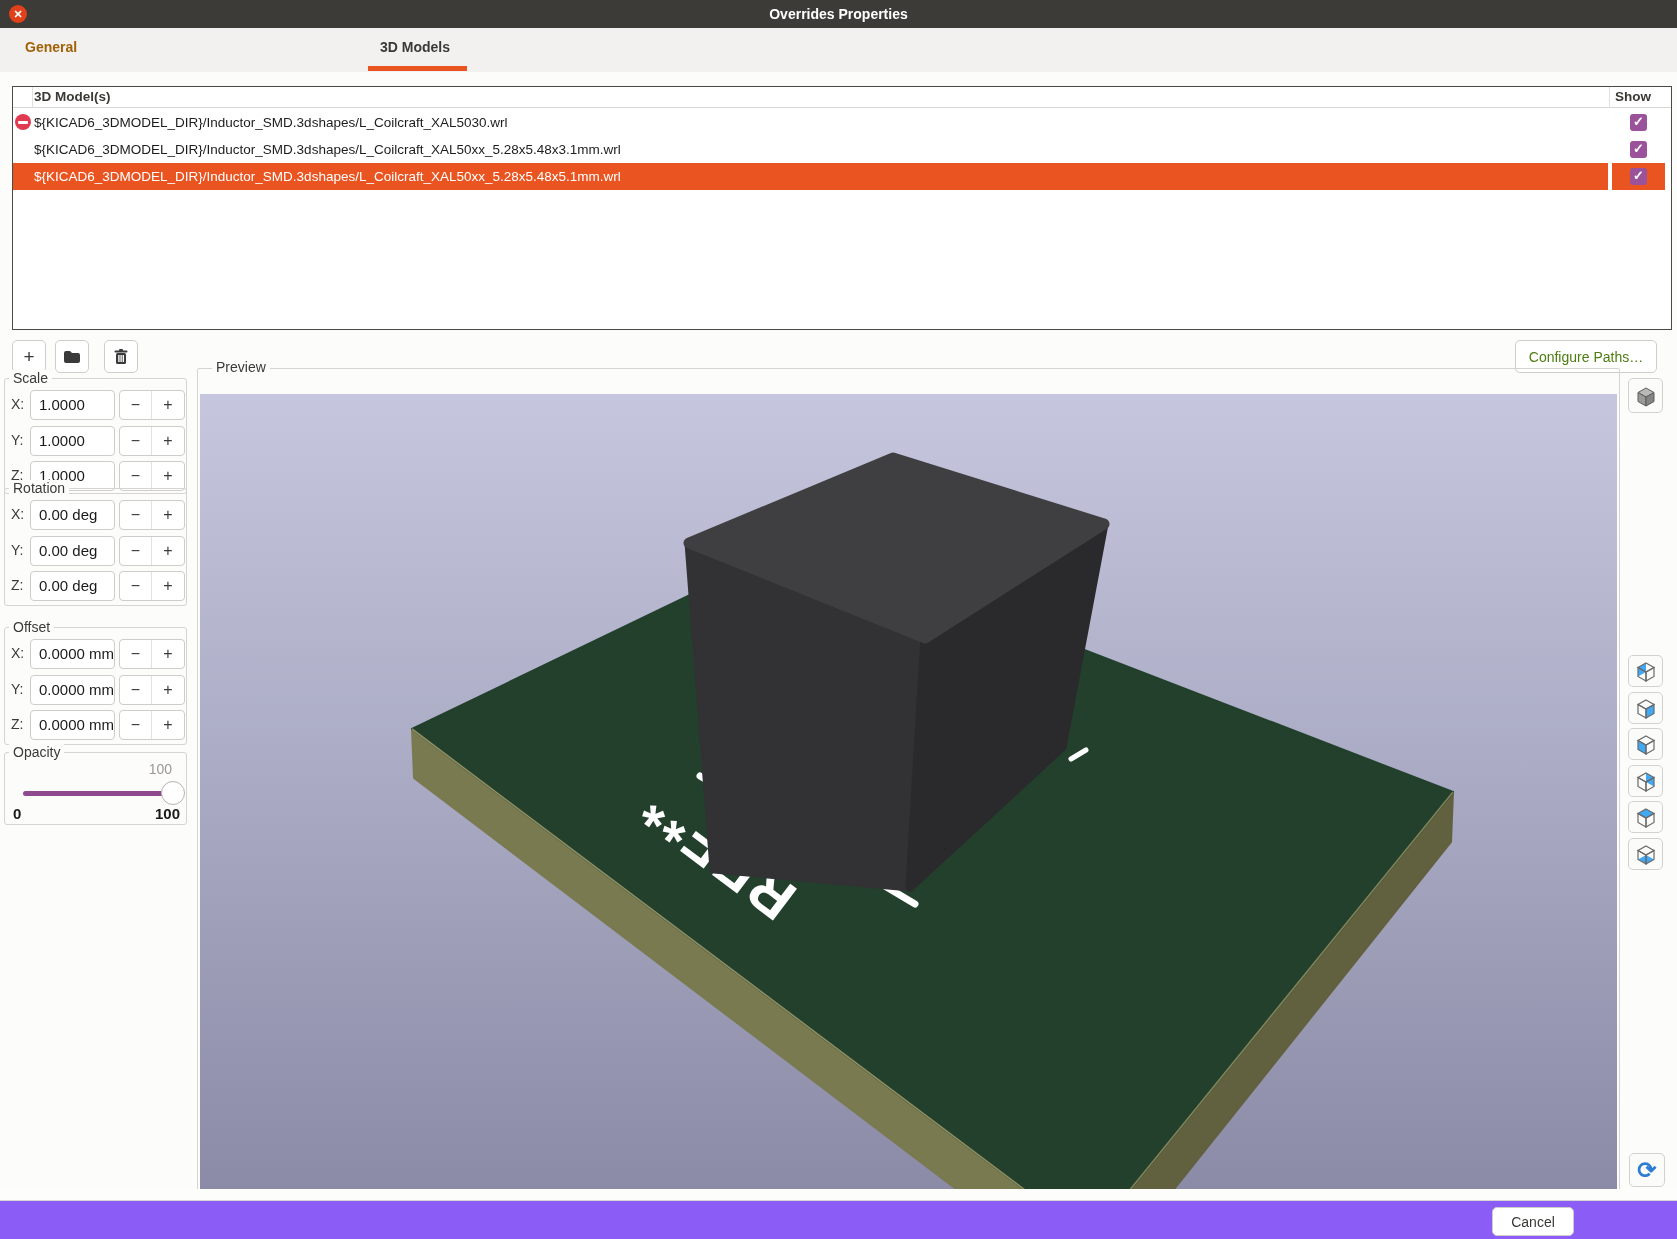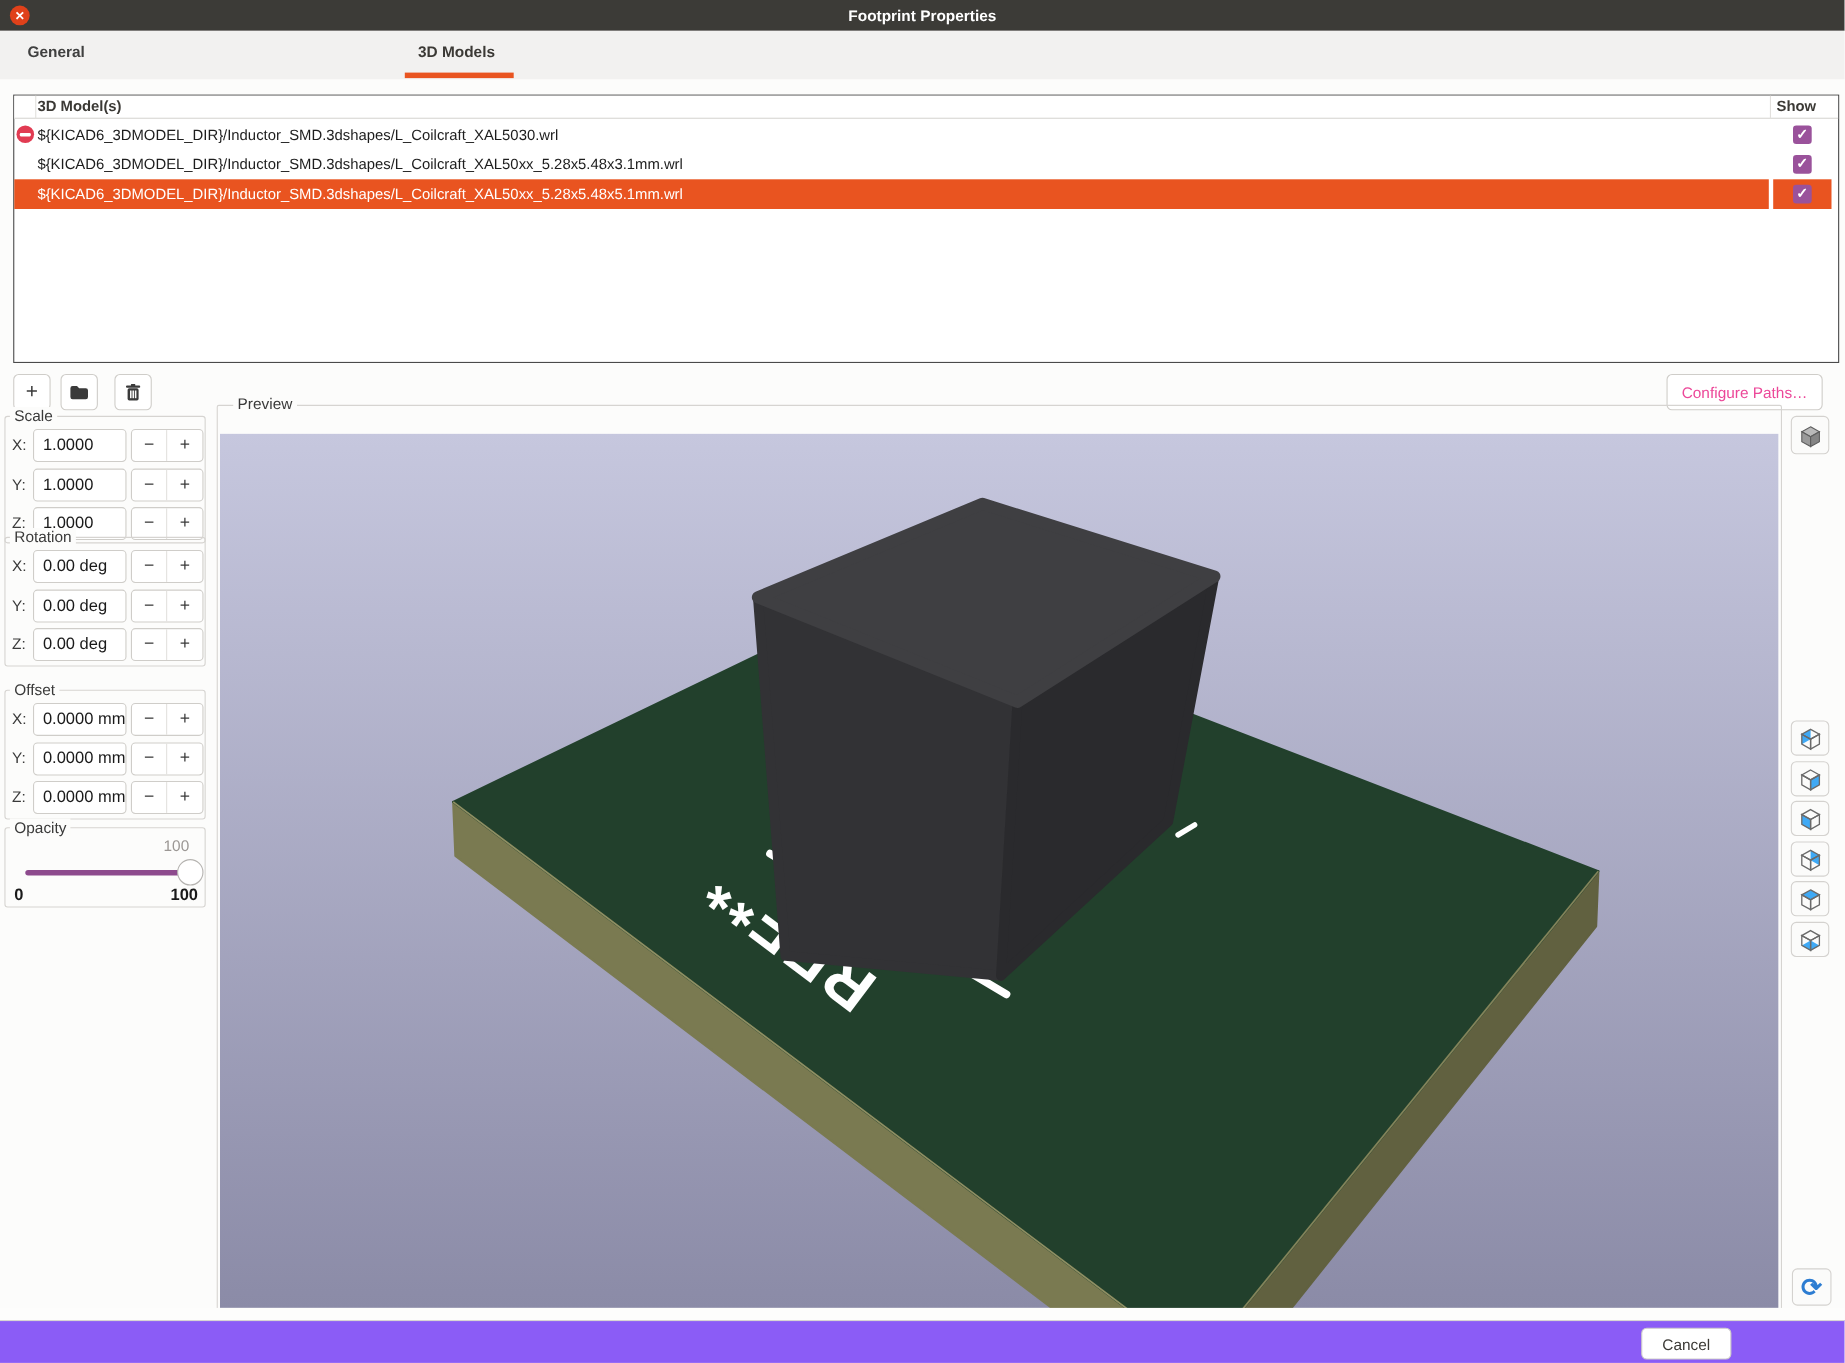--- a/index.html
+++ b/index.html
@@ -29,21 +29,21 @@
   #win-title { color:#ffffff; font-size:14px; font-weight:bold; }
 
   
   #tabbar {
     left:0; top:28px; width:1677px; height:44px;
     background:#f2f1f0;
   }
   .tab {
     position:absolute; top:0; height:38px;
     display:flex; align-items:center;
-    font-size:14px; font-weight:bold; color:#404040;
+    font-size:14px; font-weight:bold; color:#a16207;
   }
   .tab.active { color:#3b3935; }
   #tab-underline {
     position:absolute; left:368px; top:38px; width:99px; height:5px;
     background:#e95420;
   }
 
   
   #model-table {
     left:12px; top:86px; width:1660px; height:244px;
@@ -76,21 +76,21 @@
   
   .tool-btn {
     position:absolute; top:340px; width:34px; height:33px;
     background:#ffffff; border:1px solid #cfcdc9; border-radius:5px;
     display:flex; align-items:center; justify-content:center;
     font-size:19px; color:#3a3a3a;
   }
   #configure-paths {
     position:absolute; left:1515px; top:340px; width:142px; height:33px;
     background:#ffffff; border:1px solid #cfcdc9; border-radius:5px;
-    font-size:14px; color:#ec4899;
+    font-size:14px; color:#4d7c0f;
     display:flex; align-items:center; justify-content:center;
   }
 
   
   .group {
     position:absolute; left:4px; width:183px;
     border:1px solid #d6d4d1; border-radius:3px;
     background:transparent;
   }
   .group-legend {
@@ -172,21 +172,21 @@
   #cancel-btn { left:1492px; width:82px; }
   #ok-btn { left:1650px; width:84px;margin-left:35px; }
 </style>
 </head>
 <body>
 
 <div id="titlebar" class="abs">
   <div id="close-btn">
       <span>✕</span>
     </div>
-  <span id="win-title">Footprint Properties</span>
+  <span id="win-title">Overrides Properties</span>
 </div>
 
 <div id="tabbar" class="abs">
   <div class="tab" style="left:25px;">General</div>
   <div class="tab active" style="left:380px;">3D Models</div>
   <div id="tab-underline"></div>
 </div>
 
 <div id="model-table" class="abs">
   <div id="mt-header">

